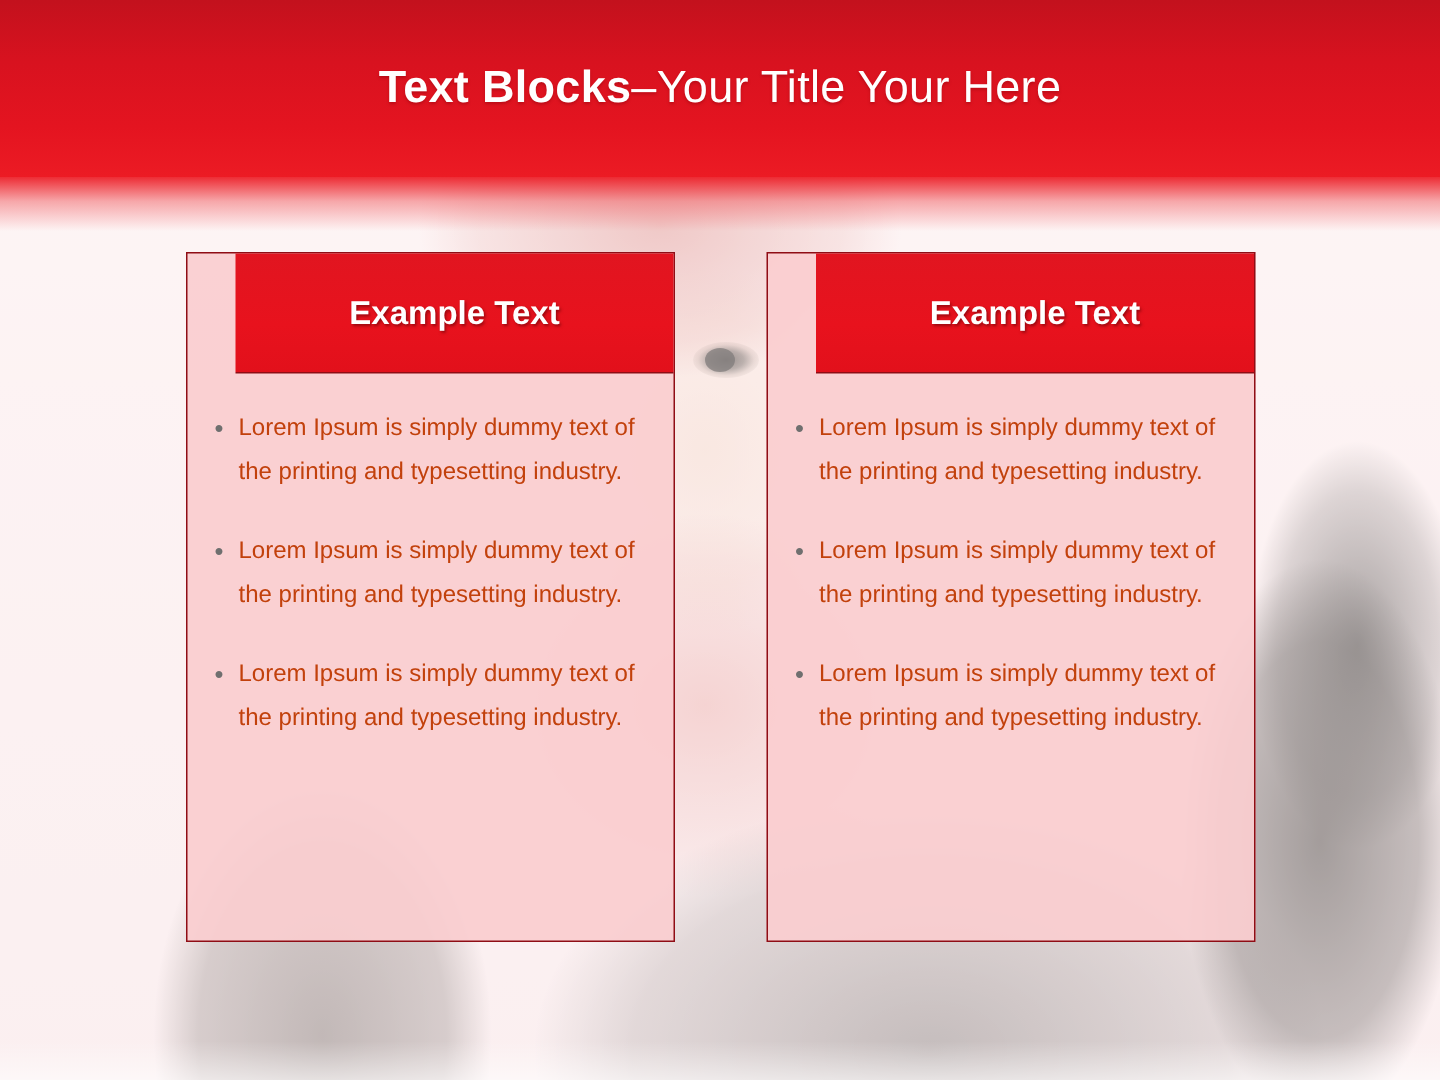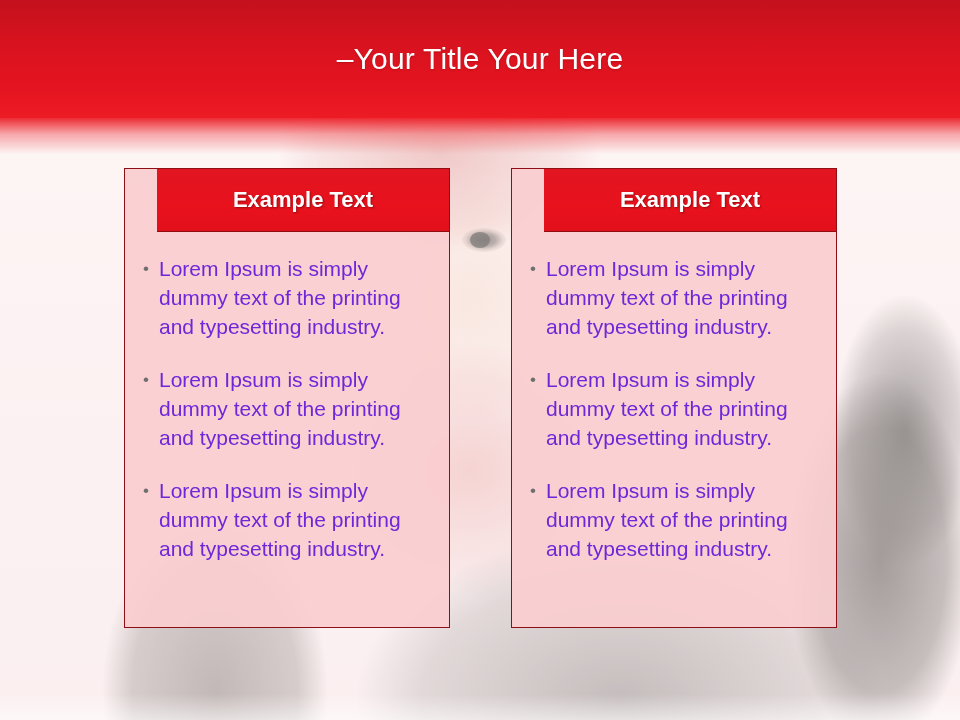--- a/index.html
+++ b/index.html
@@ -100,21 +100,21 @@
     position: absolute;
     z-index: 7;
     border: 1px solid #8f0d15;
     box-sizing: border-box;
     background: rgba(250, 205, 207, 0.92);
   }
   #block-1 { left: 124px; top: 168px; width: 326px; height: 460px; }
   #block-2 { left: 511px; top: 168px; width: 326px; height: 460px; }
 
   .block-header {
-    height: 63px;
+    height: 80px;
     background: linear-gradient(180deg, #e11520 0%, #e8121d 60%, #e2101b 100%);
     border-bottom: 1px solid #8f0d15;
     display: flex;
     align-items: center;
     justify-content: center;
     color: #ffffff;
     font-size: 22px;
     font-weight: bold;
     text-shadow: 1px 1px 2px rgba(90,0,6,0.55);
     box-sizing: border-box;
@@ -133,22 +133,22 @@
   }
   .bullet-dot {
     flex: 0 0 auto;
     width: 26px;
     text-align: center;
     color: #6f6f6f;
     font-size: 17px;
     line-height: 29px;
   }
   .bullet-text {
-    color: #6d28d9;
-    font-size: 21px;
+    color: #c2410c;
+    font-size: 16px;
     line-height: 29px;
     max-width: 272px;
   }
 
   
   #bottom-fade {
     position: absolute;
     left: 0; bottom: 0; width: 960px; height: 26px;
     background: linear-gradient(180deg, rgba(255,255,255,0) 0%, rgba(255,255,255,0.55) 100%);
     z-index: 4;
@@ -162,20 +162,21 @@
   <div id="photo"></div>
   <div id="eye"></div>
   <div id="eye2"></div>
   <div id="veil"></div>
   <div id="bottom-fade"></div>
 
   <div id="header"></div>
   <div id="header-fade"></div>
 
   <div id="title">
+    <span class="strong">Text Blocks</span>
       <span class="light"> – </span>
       <span class="light">Your Title Your Here</span>
   </div>
 
   <div class="block" id="block-1">
     <div class="block-header">Example Text</div>
     <div class="block-body">
       <div class="bullet-row">
         <div class="bullet-dot">•</div>
         <div class="bullet-text">Lorem Ipsum is simply dummy text of the printing and typesetting industry.</div>

